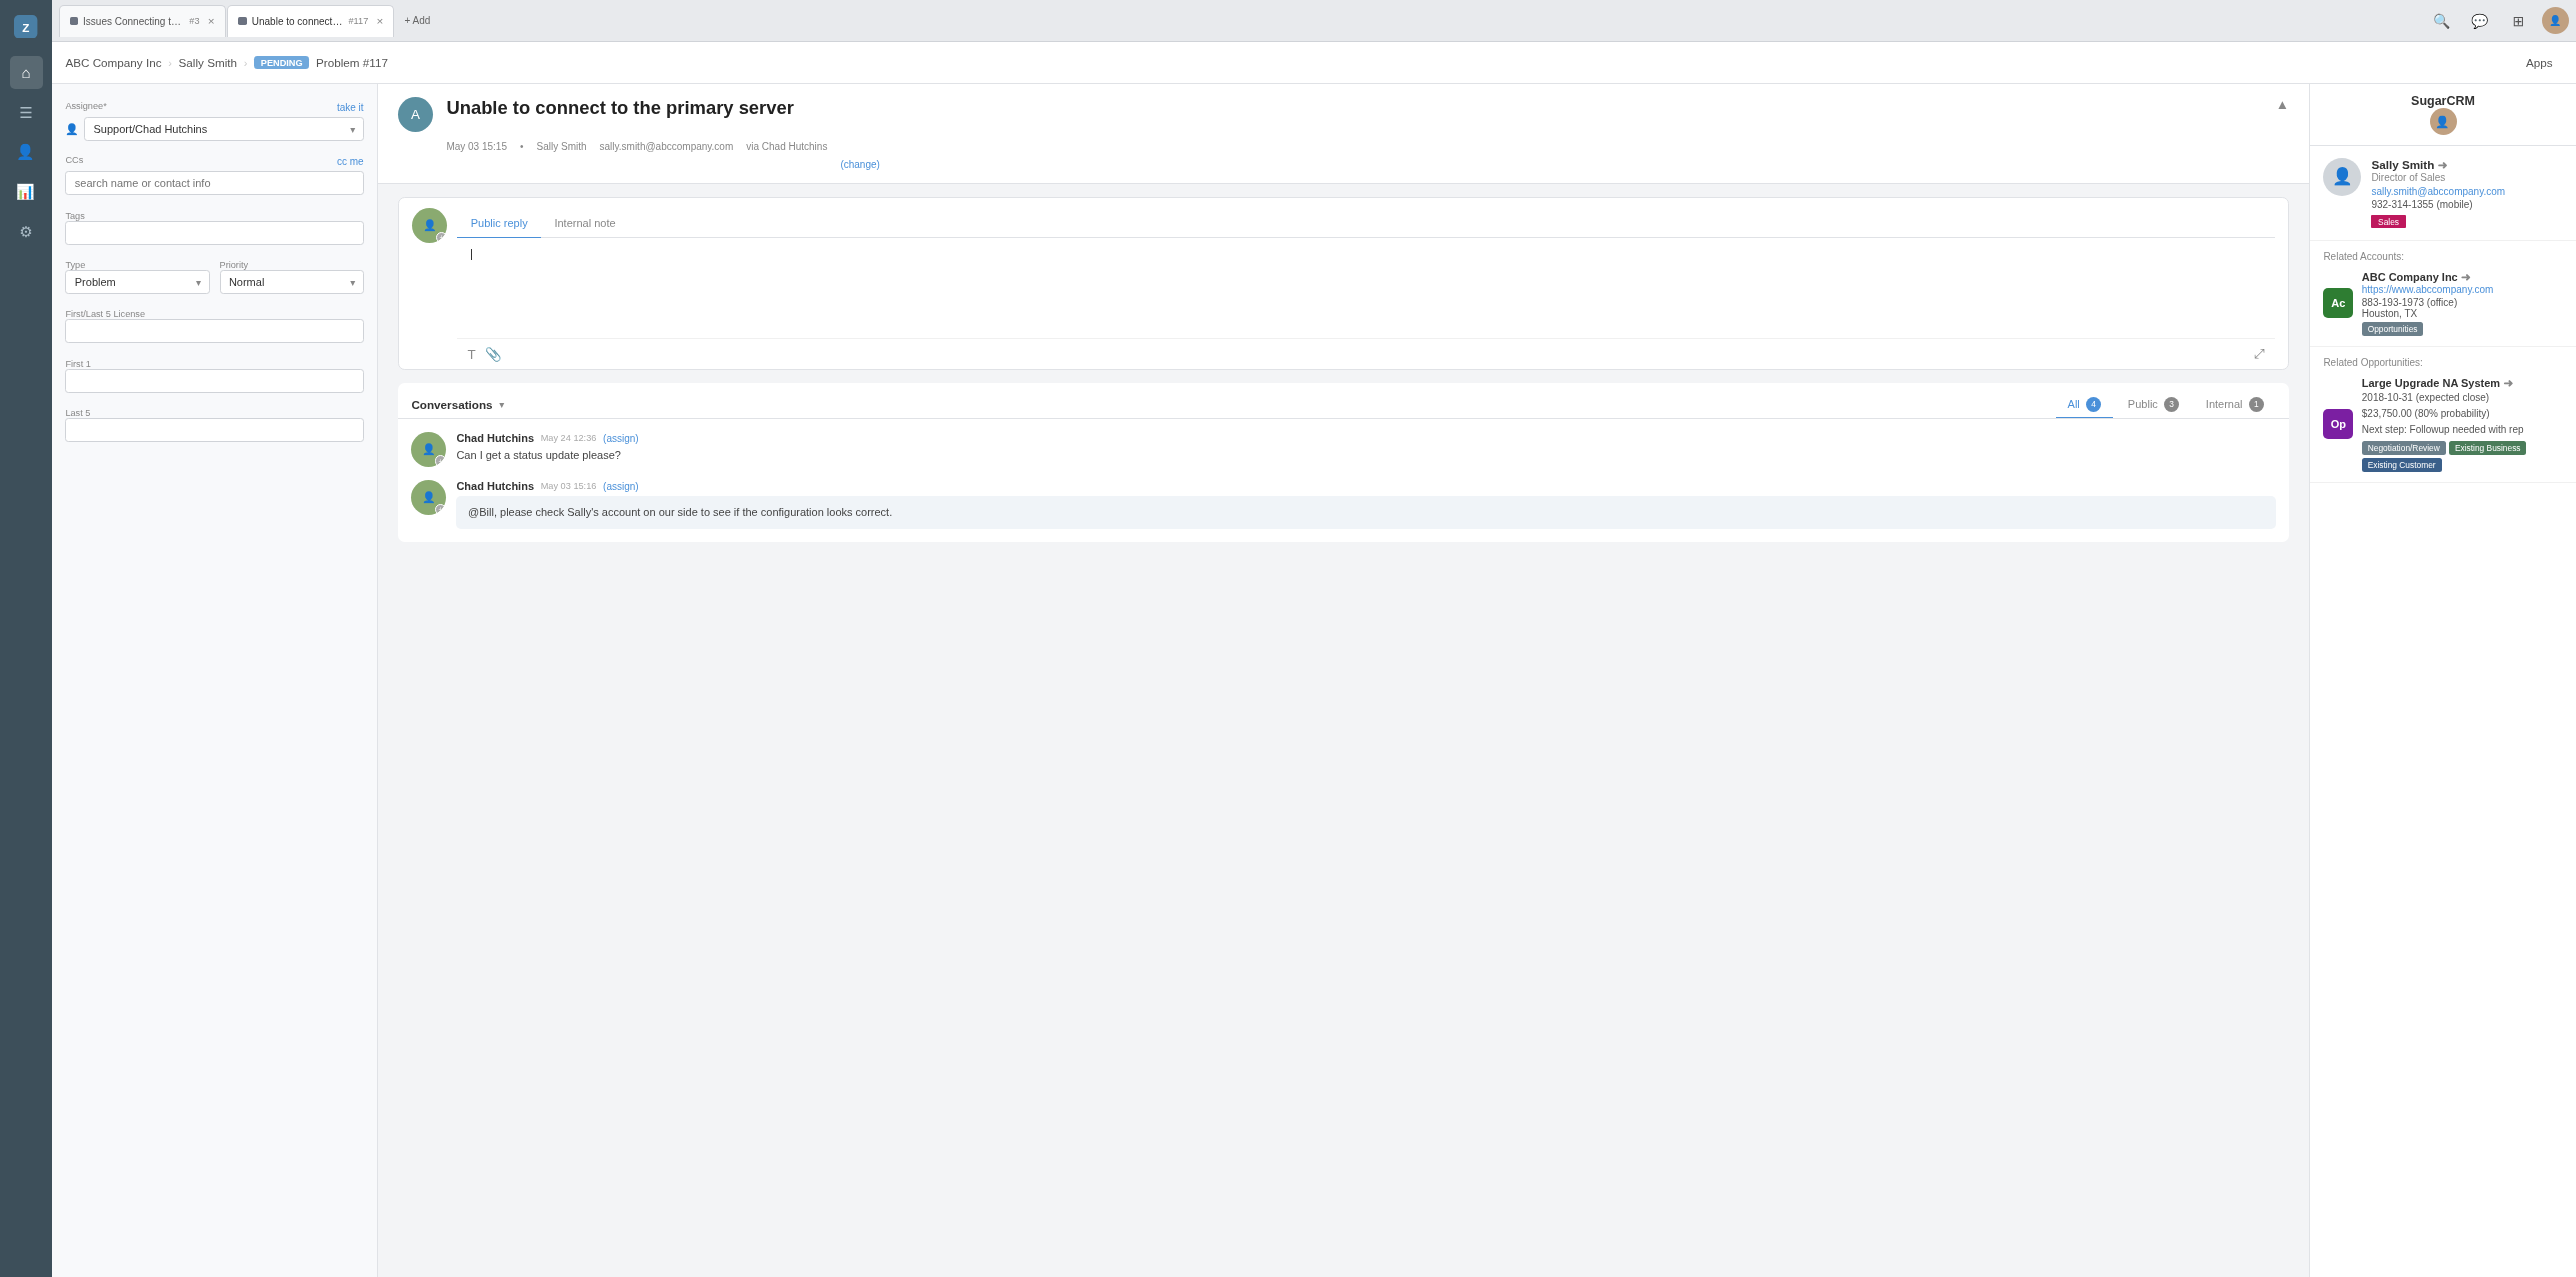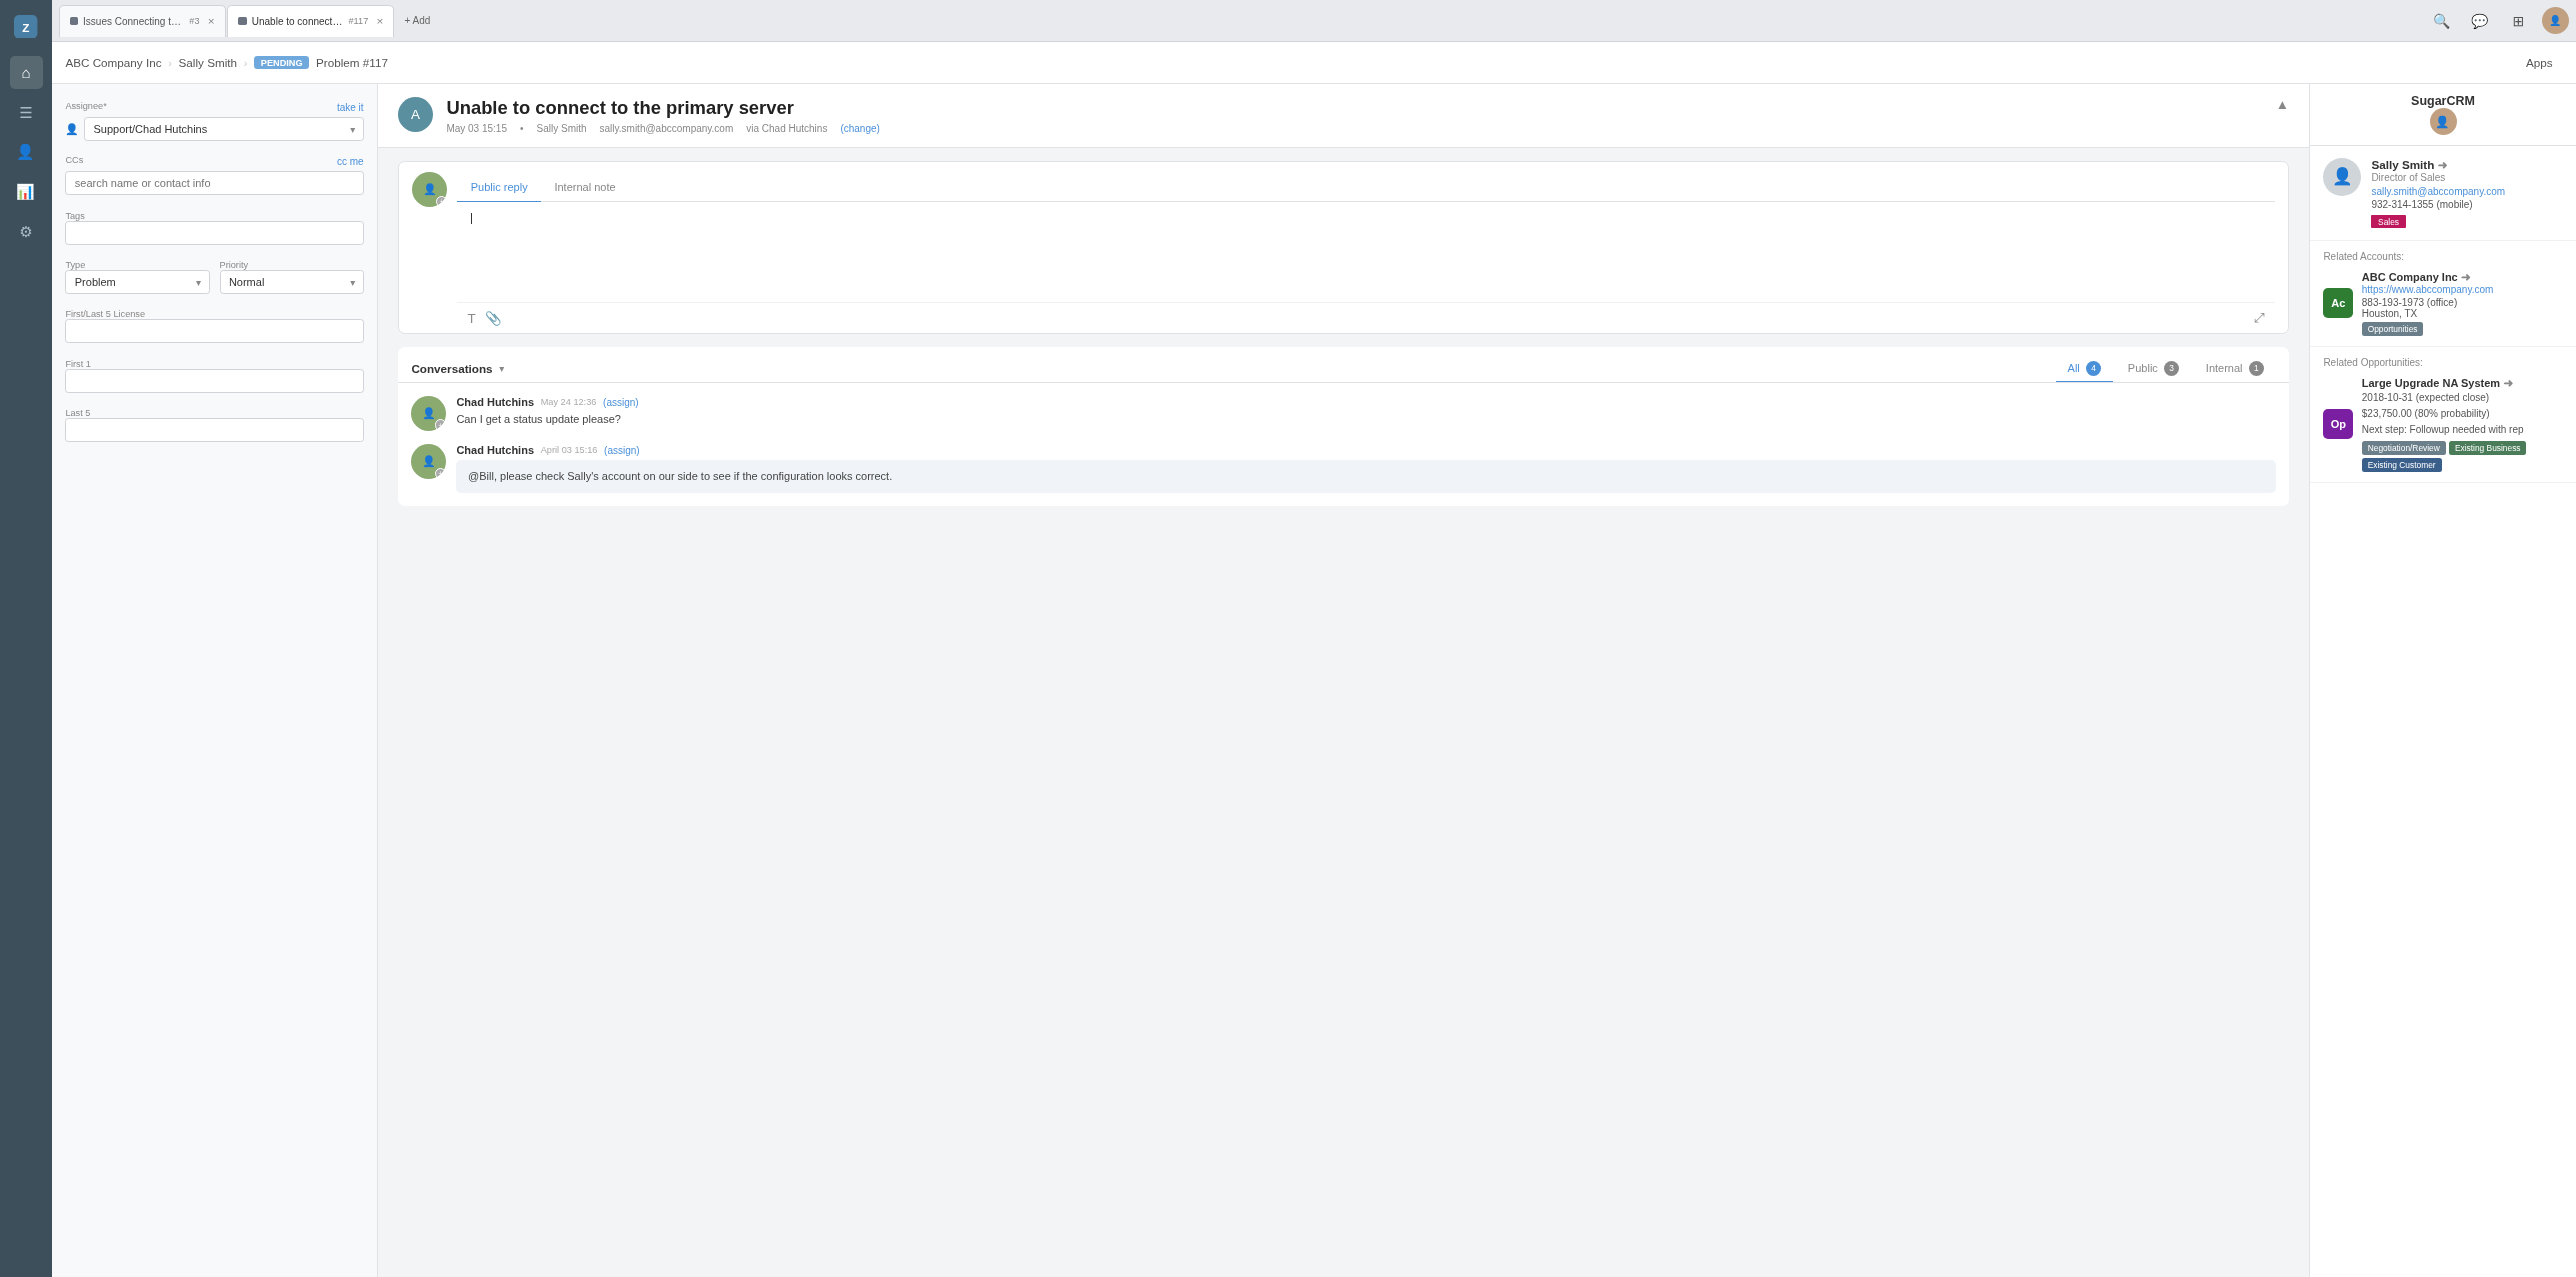--- a/index.html
+++ b/index.html
@@ -50,21 +50,21 @@
     .input-field { width: 100%; border: 0.8px solid #d0d3d8; border-radius: 3.3px; padding: 5px 8.4px; font-size: 11px; background: #fff; color: #333; }
     .two-col { display: grid; grid-template-columns: 1fr 1fr; gap: 10px; }
     .assignee-row { display: flex; align-items: center; gap: 5px; }
     .assignee-icon { color: #888; font-size: 11px; }
 
     
     .ticket-panel { flex: 1; display: flex; flex-direction: column; overflow: hidden; background: #f3f4f6; }
     .ticket-header { background: #fff; padding: 13.4px 20px; border-bottom: 0.8px solid #e0e2e6; display: flex; align-items: flex-start; justify-content: space-between; }
     .ticket-title { font-size: 18.4px; font-weight: 600; color: #222; margin-bottom: 3.3px; }
     .ticket-meta { font-size: 10px; color: #888; display: flex; align-items: center; gap: 13px; flex-wrap: wrap; }
-    .ticket-meta-link { color: #4a90d9; cursor: pointer; }
+    .ticket-meta-link { color: #4a90d9; cursor: pointer; margin-top: 36px; }
     .ticket-body { flex: 1; overflow-y: auto; padding: 13.4px 20px; display: flex; flex-direction: column; gap: 13.4px; }
     .reply-tabs { display: flex; border-bottom: 0.8px solid #e0e2e6; }
     .reply-tab { padding: 8.4px 13.4px; font-size: 11px; cursor: pointer; color: #888; border-bottom: 1.7px solid transparent; margin-bottom: -0.8px; }
     .reply-tab.active { color: #4a90d9; border-bottom-color: #4a90d9; font-weight: 500; }
     .reply-input-area { min-height: 100px; padding: 10px 13.4px; font-size: 11px; color: #333; position: relative; }
     .cursor-blink { display: inline-block; width: 0.8px; height: 11.7px; background: #333; animation: blink 1s infinite; vertical-align: text-bottom; }
     @keyframes blink { 0%,100%{opacity:1} 50%{opacity:0} }
     .reply-toolbar { display: flex; align-items: center; padding: 6.7px 10px; border-top: 0.8px solid #f0f0f0; gap: 10px; }
     .reply-toolbar-btn { color: #888; font-size: 13.4px; cursor: pointer; }
     .reply-toolbar-right { margin-left: auto; }
@@ -334,21 +334,21 @@
               </div>
 
               <div class="message-item">
                 <div class="msg-avatar" style="background:#8aaa70;">
                   <span>👤</span>
                   <div class="msg-avatar-badge">+</div>
                 </div>
                 <div class="message-content">
                   <div class="message-header">
                     <span class="message-author">Chad Hutchins</span>
-                    <span class="message-time">April 03 15:16</span>
+                    <span class="message-time">May 03 15:16</span>
                     <span class="message-link">(assign)</span>
                   </div>
                   <div class="message-bubble">@Bill, please check Sally's account on our side to see if the configuration looks correct.</div>
                 </div>
               </div>
             </div>
           </div>
         </div>
       </div>
 

